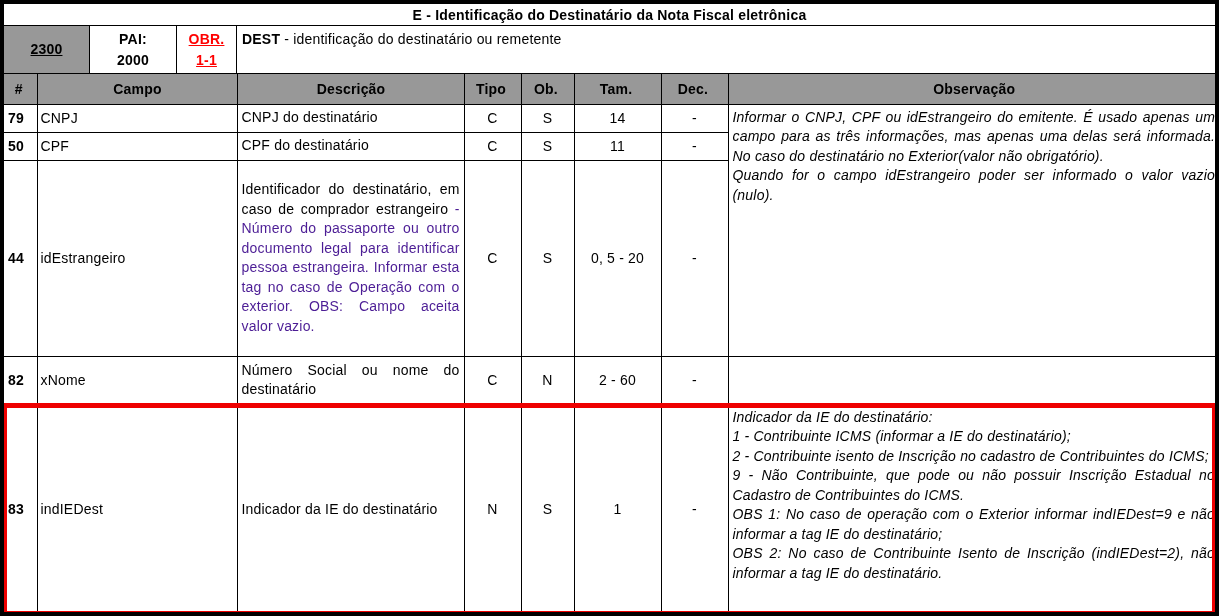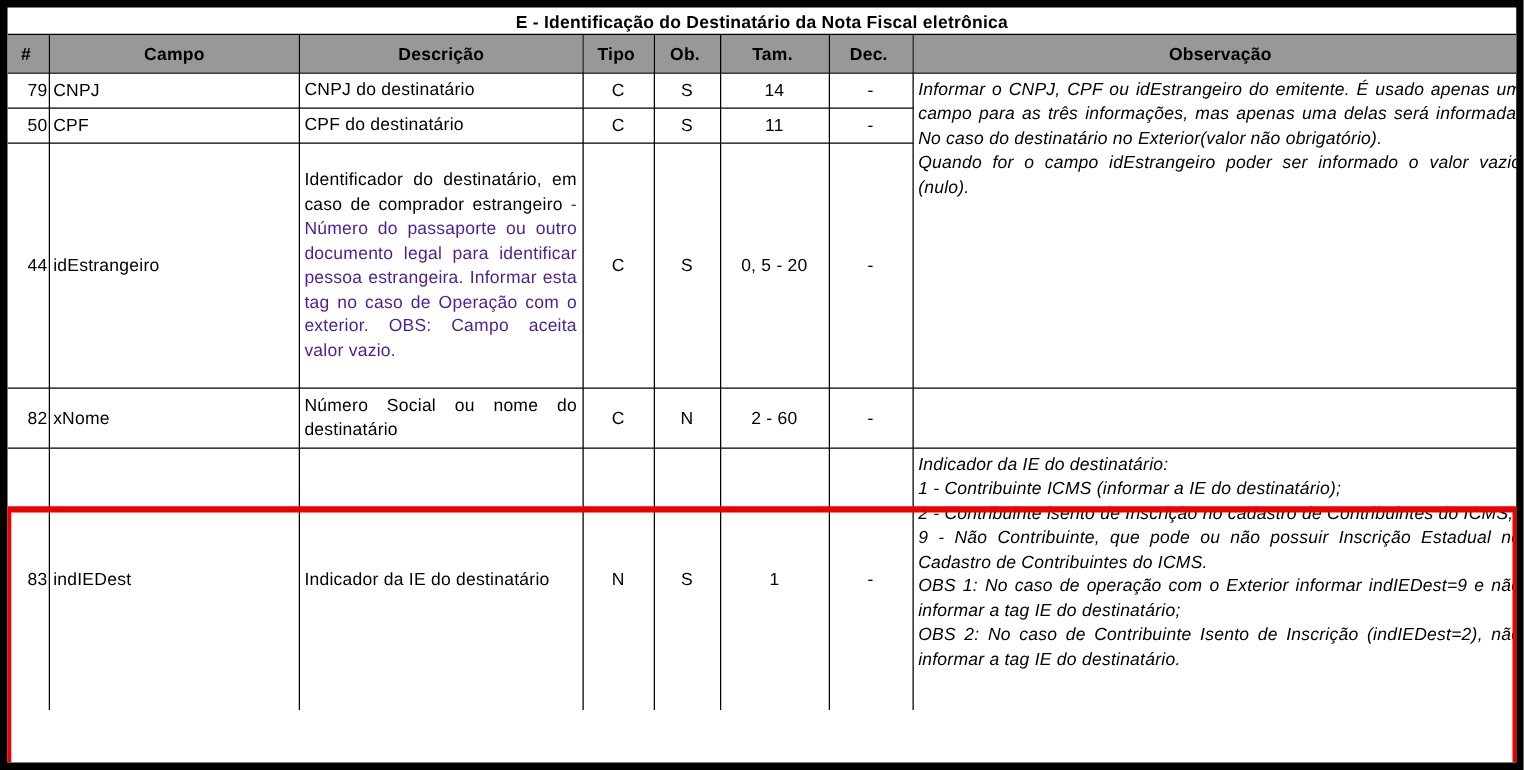--- a/index.html
+++ b/index.html
@@ -1,20 +1,20 @@
 <!DOCTYPE html>
 <html><head>
 <meta charset="utf-8">
 <style>
   * { margin:0; padding:0; box-sizing:border-box; }
   html,body { background:#fff; }
   .doc {
     position:relative;
     width:1219px; height:616px;
-    border:6px solid #000000;
+    border:4px solid #000000;
     background:#fff;
     overflow:hidden;
     font-family:"Liberation Sans", sans-serif;
     font-size:14px; color:#000;
     letter-spacing:0.2px;
   }
   .title-row {
     height:22px; line-height:22px;
     text-align:center; font-weight:bold;
     border-bottom:1px solid #000;
@@ -40,41 +40,57 @@
   table { border-collapse:collapse; width:1215px; table-layout:fixed; border:hidden; }
   th, td { border:1px solid #000; padding:0 3px; vertical-align:middle; overflow:hidden; }
   thead tr { height:30px; }
   thead th { background:#989898; font-weight:bold; text-align:center; padding-left:4px; }
   thead th.c { text-align:center; padding-left:0; }
   tr.r79 { height:28px; }
   tr.r80 { height:28px; }
   tr.r81 { height:196px; }
   tr.r82 { height:48px; }
   tr.r83 { height:210px; }
-  td.num  { padding-left:16px; }
+  td.num  { padding-left:4px;font-weight:bold; }
   td.c    { text-align:center; }
   td.desc { text-align:justify; padding:2px 4px; line-height:19.5px; }
   td.obs  { vertical-align:top; padding:3px 4px; line-height:19.5px;font-style:italic; }
   td.obs p { text-align:justify; margin:0; }
   .red-text { color:#4c1d95; }
 
   .redbox {
     position:absolute;
     top:399px; left:-2px; right:-2px; height:213px;
     border:5px solid #ee0000;
     pointer-events:none;
   }
 </style>
 </head>
 <body>
 
 <div class="doc">
 
   <div class="title-row">E - Identificação do Destinatário da Nota Fiscal eletrônica</div>
 
+  <div class="subheader">
+    <div class="sh-cell sh-id">
+      <span class="u">2300</span>
+    </div>
+    <div class="sh-cell sh-pai">
+      <span>PAI:</span>
+      <span>2000</span>
+    </div>
+    <div class="sh-cell sh-obr">
+      <span class="u">OBR.</span>
+      <span class="u">1-1</span>
+    </div>
+    <div class="sh-cell sh-dest">
+      <span class="b">DEST</span><span> - identificação do destinatário ou remetente</span>
+    </div>
+  </div>
 
   <table>
     <colgroup>
       <col style="width:33px">
         <col style="width:200px">
         <col style="width:227px">
       <col style="width:57px">
         <col style="width:53px">
         <col style="width:87px">
       <col style="width:67px">

